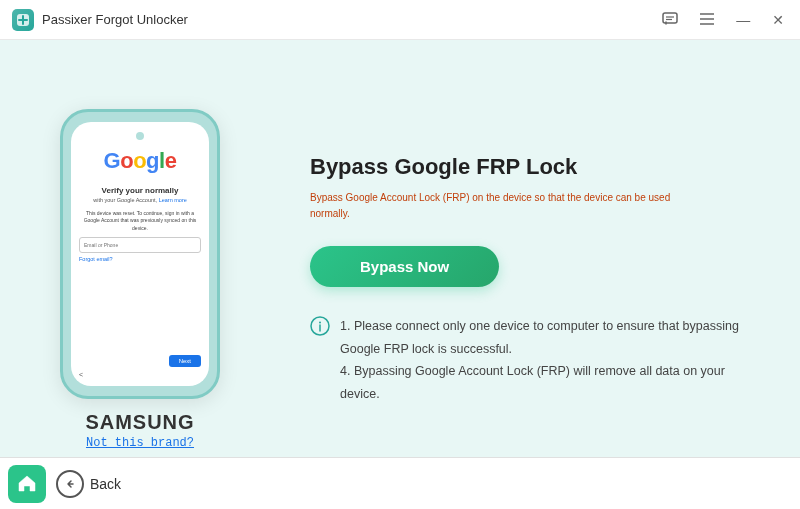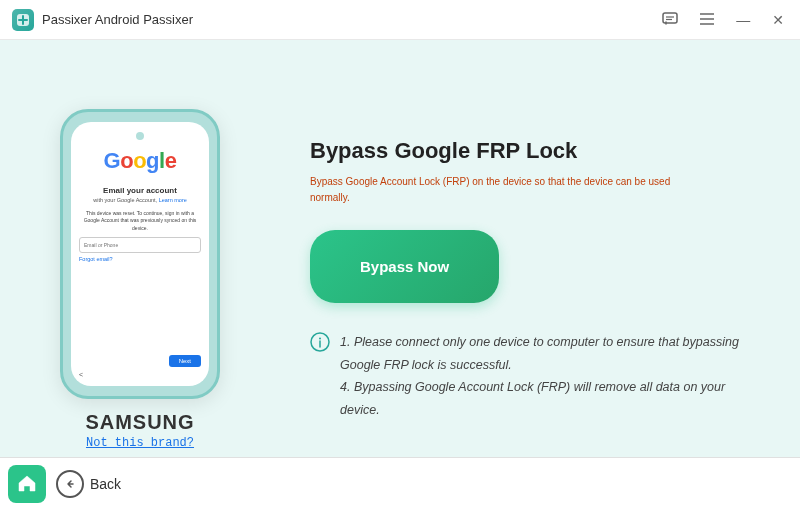--- a/index.html
+++ b/index.html
@@ -234,34 +234,33 @@
       margin-bottom: 24px;
       max-width: 400px;
     }
 
     .bypass-btn {
       display: inline-block;
       background: linear-gradient(135deg, #2bc48a, #26a66b);
       color: white;
       border: none;
       border-radius: 25px;
-      padding: 28px 50px;
+      padding: 12px 50px;
       font-size: 15px;
       font-weight: 600;
       cursor: pointer;
       margin-bottom: 28px;
       width: fit-content;
       box-shadow: 0 4px 12px rgba(43,196,138,0.3);
     }
 
     .notes-section {
       display: flex;
       gap: 10px;
       align-items: flex-start;
-      font-style: italic;
     }
 
     .info-icon {
       width: 20px;
       height: 20px;
       color: #26a69a;
       font-size: 18px;
       flex-shrink: 0;
       margin-top: 1px;
     }
@@ -327,21 +326,21 @@
 <body>
 
 <div class="title-bar">
   <div class="title-bar-left">
     <div class="app-icon">
       <svg width="14" height="14" viewBox="0 0 14 14" fill="none">
         <rect x="1" y="1" width="12" height="12" rx="3" fill="white" opacity="0.8"></rect>
         <path d="M7 3 L7 11 M3 7 L11 7" stroke="#26a69a" stroke-width="2" stroke-linecap="round"></path>
       </svg>
     </div>
-    <span class="title-bar-title">Passixer Android Passixer</span>
+    <span class="title-bar-title">Passixer Forgot Unlocker</span>
   </div>
   <div class="title-bar-controls">
     <button class="title-bar-btn">
       <svg width="16" height="14" viewBox="0 0 16 14" fill="none">
         <rect x="1" y="1" width="14" height="10" rx="2" stroke="#666" stroke-width="1.5"></rect>
         <path d="M4 12 L4 10" stroke="#666" stroke-width="1.5" stroke-linecap="round"></path>
         <line x1="4" y1="5" x2="12" y2="5" stroke="#666" stroke-width="1.2"></line>
         <line x1="4" y1="7.5" x2="10" y2="7.5" stroke="#666" stroke-width="1.2"></line>
       </svg>
     </button>
@@ -361,21 +360,21 @@
 
   <div class="left-panel">
     <div class="phone-mockup">
       <div class="phone-screen">
         <div class="phone-notch"></div>
 
         <div class="google-logo">
           <span>G</span><span>o</span><span>o</span><span>g</span><span>l</span><span>e</span>
         </div>
 
-        <div class="verify-title">Email your account</div>
+        <div class="verify-title">Verify your normally</div>
         <div class="verify-sub">
           <span>with your Google Account,</span>
           <a class="verify-link">Learn more</a>
         </div>
 
         <div class="verify-desc">This device was reset. To continue, sign in with a Google Account that was previously synced on this device.</div>
 
         <input class="email-input" type="text" placeholder="Email or Phone" style="">
 
         <div class="forgot-link">Forgot email?</div>

